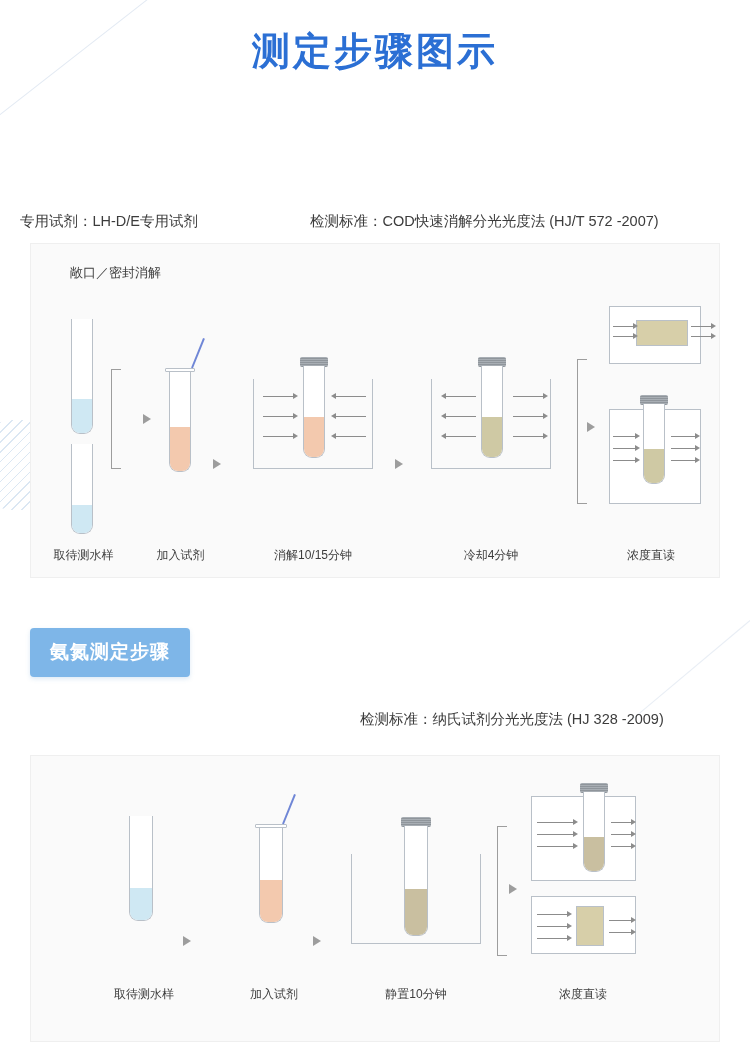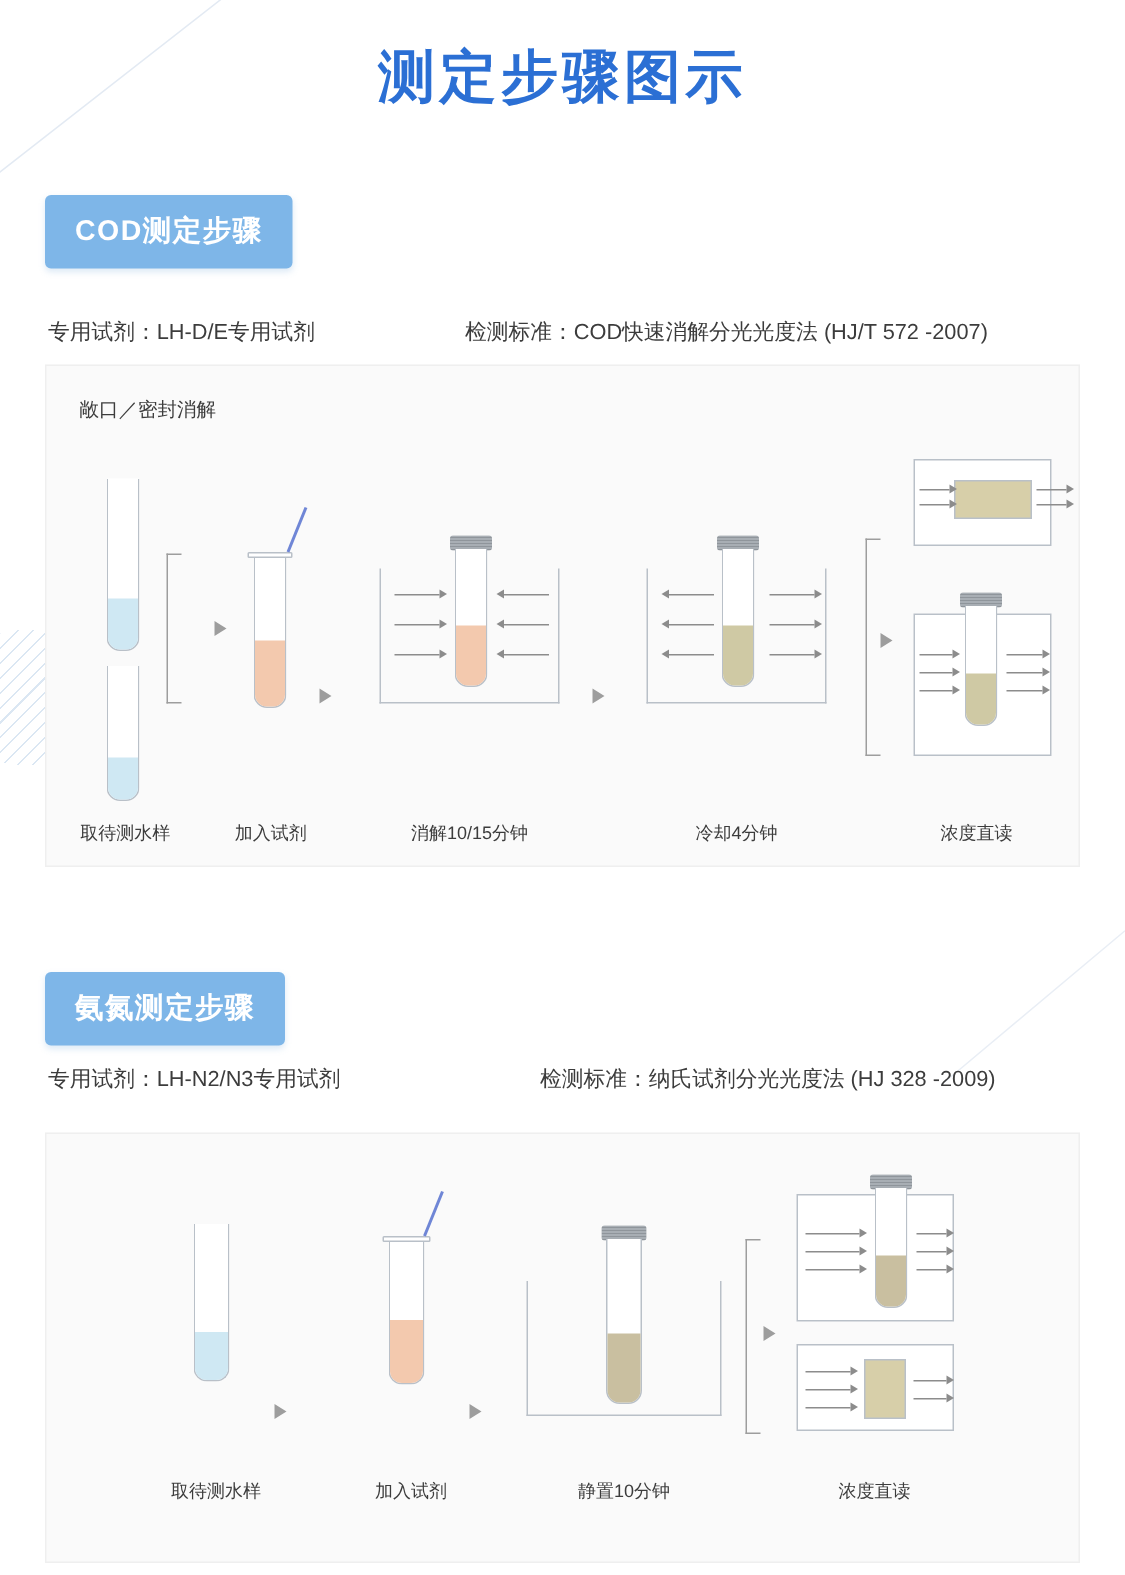--- a/index.html
+++ b/index.html
@@ -80,21 +80,21 @@
     border-radius: 4px;
     box-shadow: 0 2px 4px rgba(120,170,220,0.25);
   }
 
   .meta-row {
     position: absolute;
     font-size: 14.5px;
     color: #3c3c3c;
     white-space: nowrap;
   }
-  .meta-reagent { left: 32px; }
+  .meta-reagent { left: 20px; }
   .meta-standard { }
 
   .panel {
     position: absolute;
     background: #fafafa;
     border: 1px solid #efefef;
   }
 
   .panel-note {
     position: absolute;
@@ -227,28 +227,27 @@
 <body>
 
 <div class="page">
 
   <div class="deco-line-top"></div>
   <div class="deco-hatch"></div>
   <div class="deco-line-mid"></div>
 
   <div class="main-title">测定步骤图示</div>
 
-  <div class="pill" style="left:30px; top:130px;">COD测定步骤</div>
 
   <div class="meta-row meta-reagent" style="top:212px;">专用试剂：LH-D/E专用试剂</div>
   <div class="meta-row meta-standard" style="left:310px; top:212px;">检测标准：COD快速消解分光光度法 (HJ/T 572 -2007)</div>
 
   <div class="panel" style="left:30px; top:243px; width:688px; height:333px;">
 
-    <div class="panel-note" style="left:22px; top:20px;">敞口／密封消解</div>
+    <div class="panel-note" style="left:39px; top:20px;">敞口／密封消解</div>
 
     <div class="tube" style="left:40px; top:75px; width:22px; height:115px;">
       <div class="body"></div>
       <div class="liquid" style="height:34px; background:#cfe8f3;"></div>
     </div>
     <div class="tube" style="left:40px; top:200px; width:22px; height:90px;">
       <div class="body"></div>
       <div class="liquid" style="height:28px; background:#cfe8f3;"></div>
     </div>
 
@@ -346,23 +345,22 @@
         <div class="hd hd-r" style="left:664px; top:213px;"></div>
     </div>
 
     <div class="step-label" style="left:15px; top:303px; width:75px;">取待测水样</div>
     <div class="step-label" style="left:112px; top:303px; width:75px;">加入试剂</div>
     <div class="step-label" style="left:222px; top:303px; width:120px;">消解10/15分钟</div>
     <div class="step-label" style="left:405px; top:303px; width:110px;">冷却4分钟</div>
     <div class="step-label" style="left:570px; top:303px; width:100px;">浓度直读</div>
   </div>
 
-  <div class="pill" style="left:30px; top:648px;text-align:right;">氨氮测定步骤</div>
-
-  <div class="meta-row meta-reagent" style="top:710px;">专用试剂：LH-N2/N3专用试剂</div>
+  <div class="pill" style="left:30px; top:628px;text-align:right;">氨氮测定步骤</div>
+
   <div class="meta-row meta-standard" style="left:360px; top:710px;">检测标准：纳氏试剂分光光度法 (HJ 328 -2009)</div>
 
   <div class="panel" style="left:30px; top:755px; width:688px; height:285px;">
 
     <div class="tube" style="left:98px; top:60px; width:24px; height:105px;">
       <div class="body"></div>
       <div class="liquid" style="height:32px; background:#cfe8f3;"></div>
     </div>
 
     <div class="tri-right" style="left:152px; top:180px;"></div>

